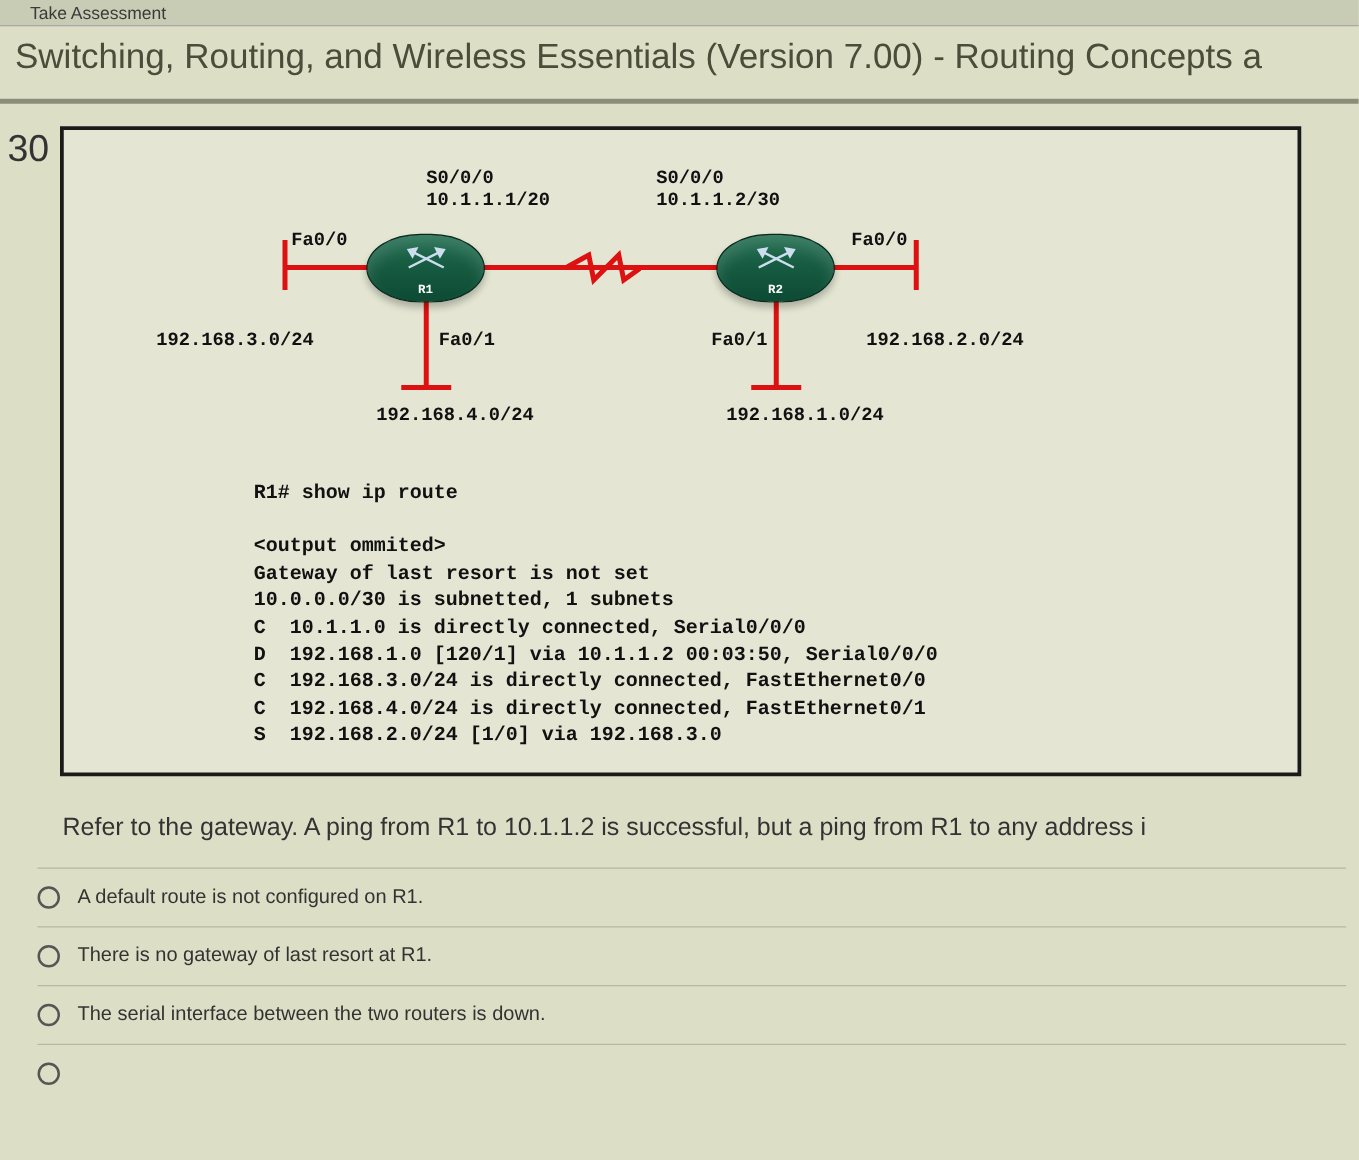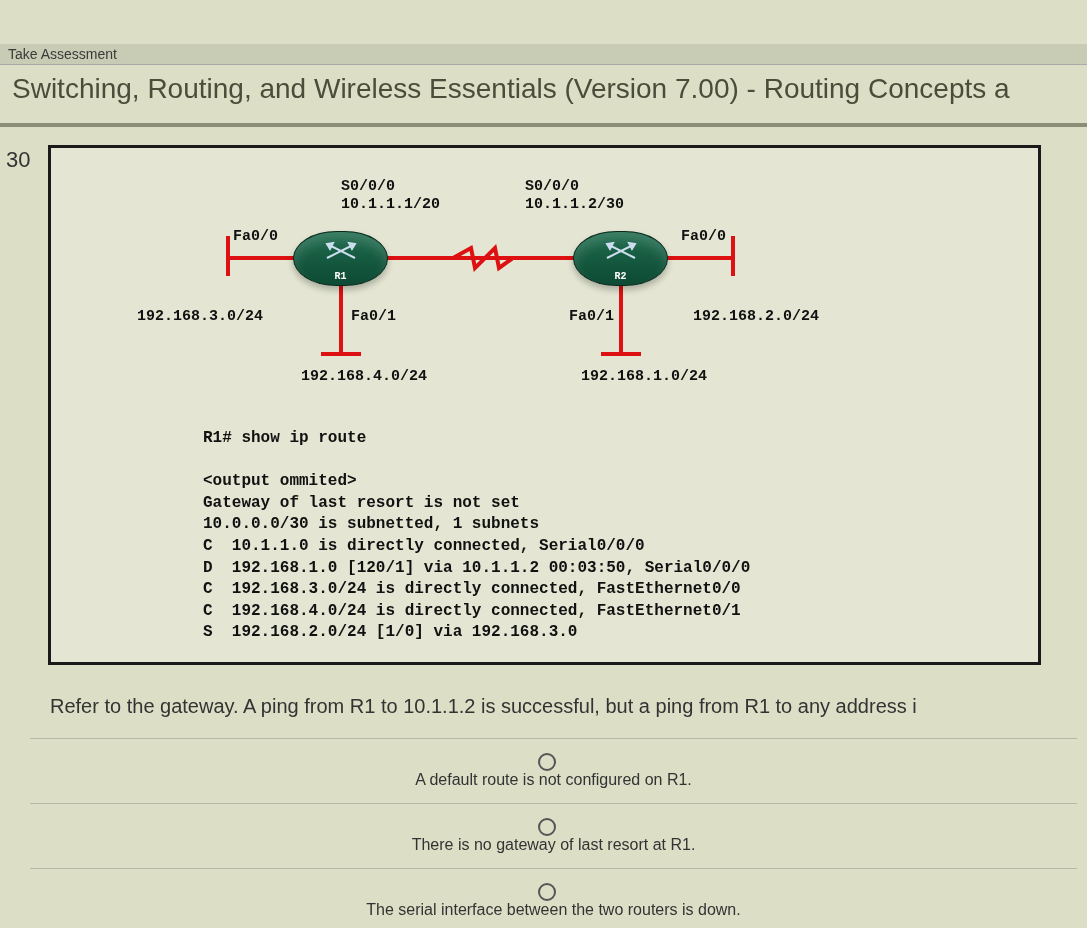--- a/index.html
+++ b/index.html
@@ -6,39 +6,38 @@
   body {
     font-family: Arial, Helvetica, sans-serif;
     background: #dcdfc6;
     color: #2a2a2a;
     width: 1087px;
     height: 928px;
     overflow: hidden;
   }
   .top-bar {
     background: #c9ccb4;
-    padding: 2px 8px;
+    padding: 2px 24px;
     font-size: 14px;
     color: #3a3a3a;
     border-bottom: 1px solid #aaa;
-    margin-top: 44px;
   }
   .title-bar {
     padding: 8px 12px 18px 12px;
     font-size: 28px;
     color: #4a4d3a;
     border-bottom: 4px solid #8a8d78;
   }
   .question-wrap {
     display: flex;
     padding: 18px 6px 0 6px;
   }
   .qnum {
     width: 42px;
-    font-size: 22px;
+    font-size: 30px;
     color: #333;
     padding-top: 2px;
   }
   .exhibit {
     flex: 1;
     border: 3px solid #1a1a1a;
     background: #e4e6d3;
     padding: 18px 22px 22px 22px;
     margin-right: 40px;
     position: relative;
@@ -110,21 +109,20 @@
   }
   .options {
     padding: 10px 10px 0 30px;
   }
   .opt {
     display:flex;
     align-items:center;
     padding: 14px 0;
     border-top: 1px solid #b6b8a4;
     cursor:pointer;
-    flex-direction:column;
   }
   .opt:first-child { border-top: 1px solid #b6b8a4; }
   .radio {
     width:18px; height:18px;
     border:2px solid #555;
     border-radius:50%;
     margin-right:14px;
     flex-shrink:0;
   }
   .opt-text { font-size:16px; color:#333; }
@@ -189,21 +187,21 @@
       <span class="lbl" style="top:30px; left:268px;">10.1.1.1/20</span>
       <span class="lbl" style="top:12px; left:452px;">S0/0/0</span>
       <span class="lbl" style="top:30px; left:452px;">10.1.1.2/30</span>
 
       <span class="lbl" style="top:62px; left:160px;">Fa0/0</span>
       <span class="lbl" style="top:62px; left:608px;">Fa0/0</span>
 
       <span class="lbl" style="top:142px; left:278px;">Fa0/1</span>
       <span class="lbl" style="top:142px; left:496px;">Fa0/1</span>
 
-      <span class="lbl" style="top:142px; left:64px;">192.168.3.0/24</span>
+      <span class="lbl" style="top:142px; left:52px;">192.168.3.0/24</span>
       <span class="lbl" style="top:142px; left:620px;">192.168.2.0/24</span>
       <span class="lbl" style="top:202px; left:228px;">192.168.4.0/24</span>
       <span class="lbl" style="top:202px; left:508px;">192.168.1.0/24</span>
     </div>
 
     <div class="cli"><span>R1# show ip route</span>
 <span></span>
 <span>&lt;output ommited&gt;</span>
 <span>Gateway of last resort is not set</span>
 <span>10.0.0.0/30 is subnetted, 1 subnets</span>

